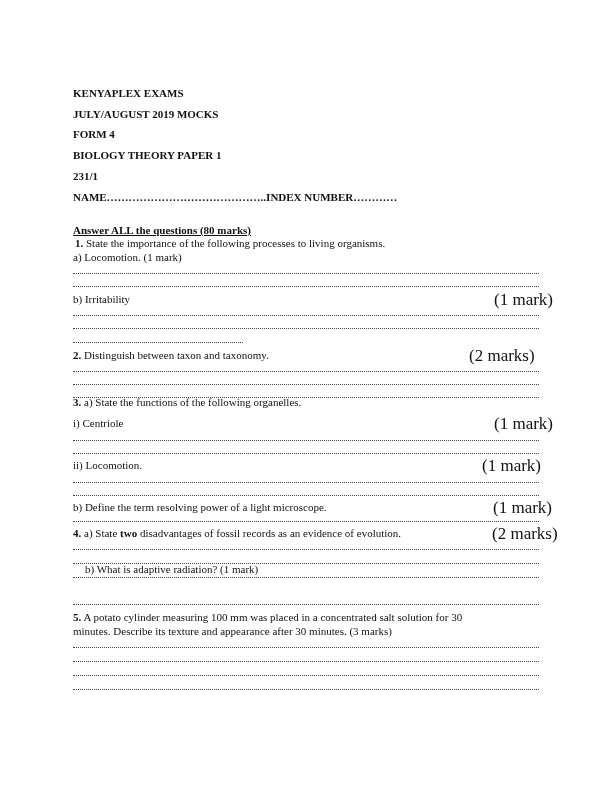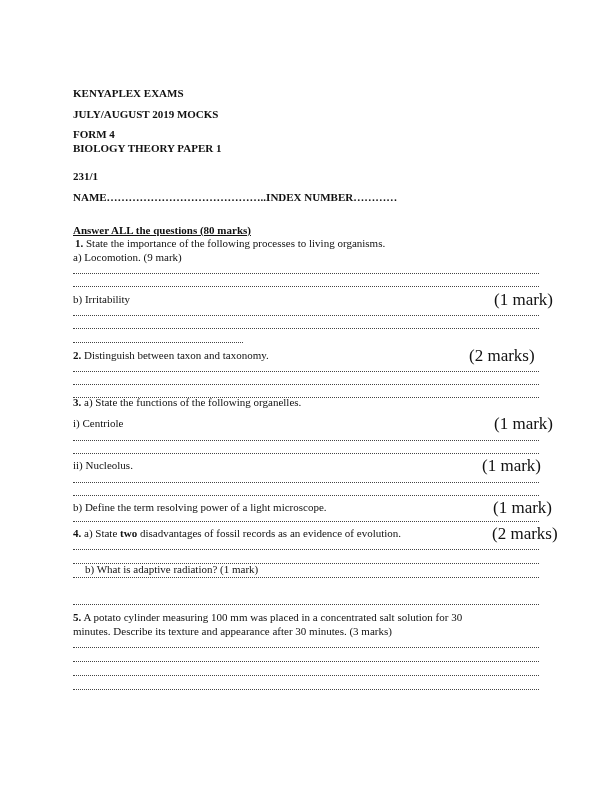--- a/index.html
+++ b/index.html
@@ -13,32 +13,32 @@
   .mark { position: absolute; white-space: nowrap; font-size: 17px; line-height: 13px; }
   .u { text-decoration: underline; font-weight: bold; }
   b { font-weight: bold; }
 </style>
 </head>
 <body>
 
 <div class="ln hdr" style="top:87px">KENYAPLEX EXAMS</div>
 <div class="ln hdr" style="top:108px">JULY/AUGUST 2019 MOCKS</div>
 <div class="ln hdr" style="top:128px">FORM 4</div>
-<div class="ln hdr" style="top:142px">BIOLOGY THEORY PAPER 1</div>
+<div class="ln hdr" style="top:149px">BIOLOGY THEORY PAPER 1</div>
 <div class="ln hdr" style="top:170px">231/1</div>
 <div class="ln hdr" style="top:191px">
   <span>NAME</span><span>……………………………………..</span><span>INDEX NUMBER</span><span>…………</span>
 </div>
 
 <div class="ln u" style="top:224px">Answer ALL the questions (80 marks)</div>
 
 <div class="ln" style="top:237px; left:75px">
   <b>1.</b><span> State the importance of the following processes to living organisms.</span>
 </div>
-<div class="ln" style="top:251px">a) Locomotion. (9 mark)</div>
+<div class="ln" style="top:251px">a) Locomotion. (1 mark)</div>
 <div class="dots" style="top:273px"></div>
 <div class="dots" style="top:286px"></div>
 <div class="ln" style="top:293px">b) Irritability</div>
 <div class="mark" style="top:293px; left:494px">(1 mark)</div>
 <div class="dots" style="top:315px"></div>
 <div class="dots" style="top:328px"></div>
 <div class="dots short" style="top:342px"></div>
 
 <div class="ln" style="top:349px">
   <b>2.</b><span> Distinguish between taxon and taxonomy.</span>
@@ -48,21 +48,21 @@
 <div class="dots" style="top:384px"></div>
 <div class="dots" style="top:397px"></div>
 
 <div class="ln" style="top:396px">
   <b>3.</b><span> a) State the functions of the following organelles.</span>
 </div>
 <div class="ln" style="top:417px">i) Centriole</div>
 <div class="mark" style="top:417px; left:494px">(1 mark)</div>
 <div class="dots" style="top:440px"></div>
 <div class="dots" style="top:453px"></div>
-<div class="ln" style="top:459px">ii) Nucleolus.</div>
+<div class="ln" style="top:459px">ii) Locomotion.</div>
 <div class="mark" style="top:459px; left:482px">(1 mark)</div>
 <div class="dots" style="top:482px"></div>
 <div class="dots" style="top:495px"></div>
 <div class="ln" style="top:501px">b) Define the term resolving power of a light microscope.</div>
 <div class="mark" style="top:501px; left:493px">(1 mark)</div>
 <div class="dots" style="top:521px"></div>
 
 <div class="ln" style="top:527px">
   <b>4.</b><span> a) State </span><b>two</b><span> disadvantages of fossil records as an evidence of evolution.</span>
 </div>

